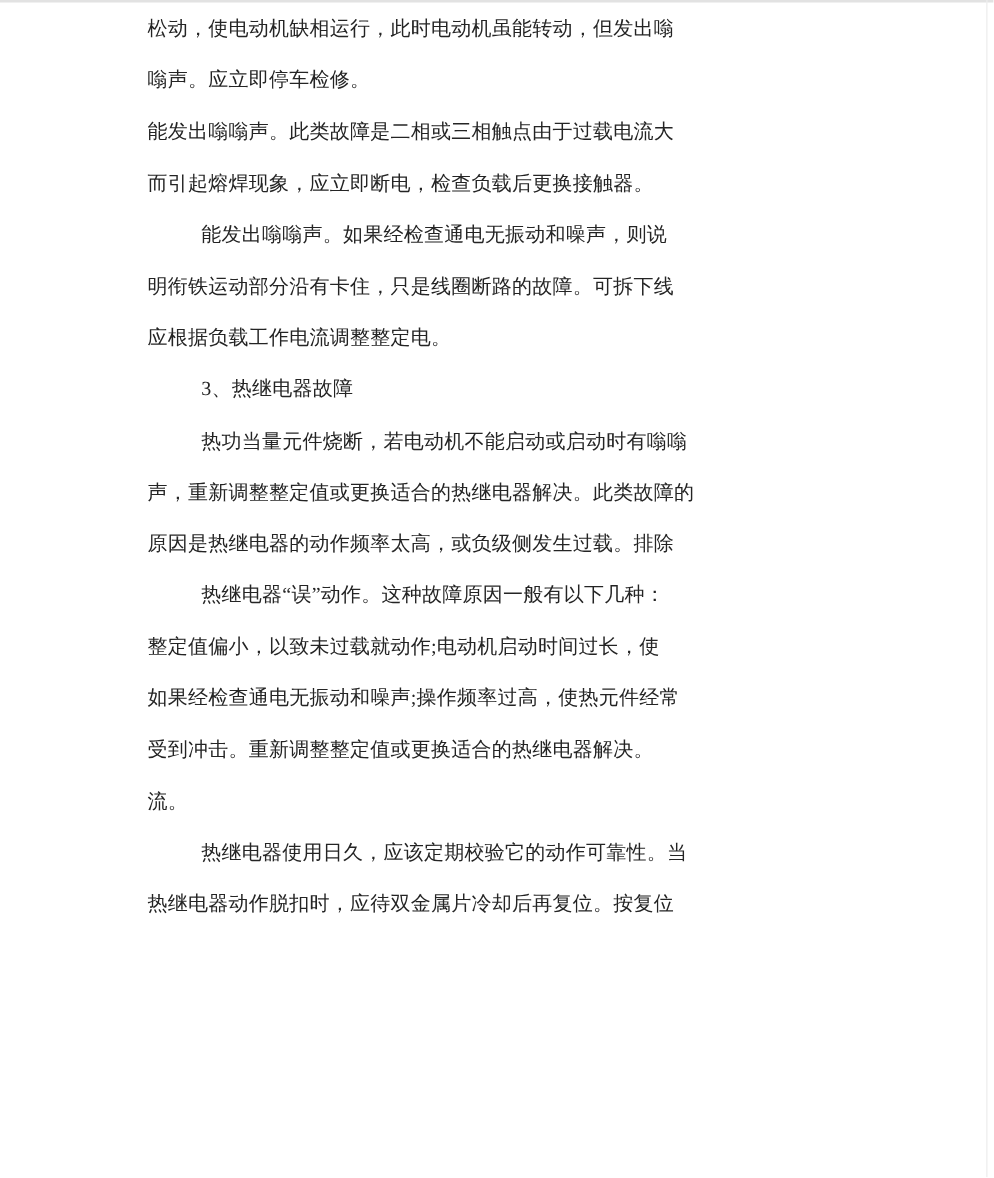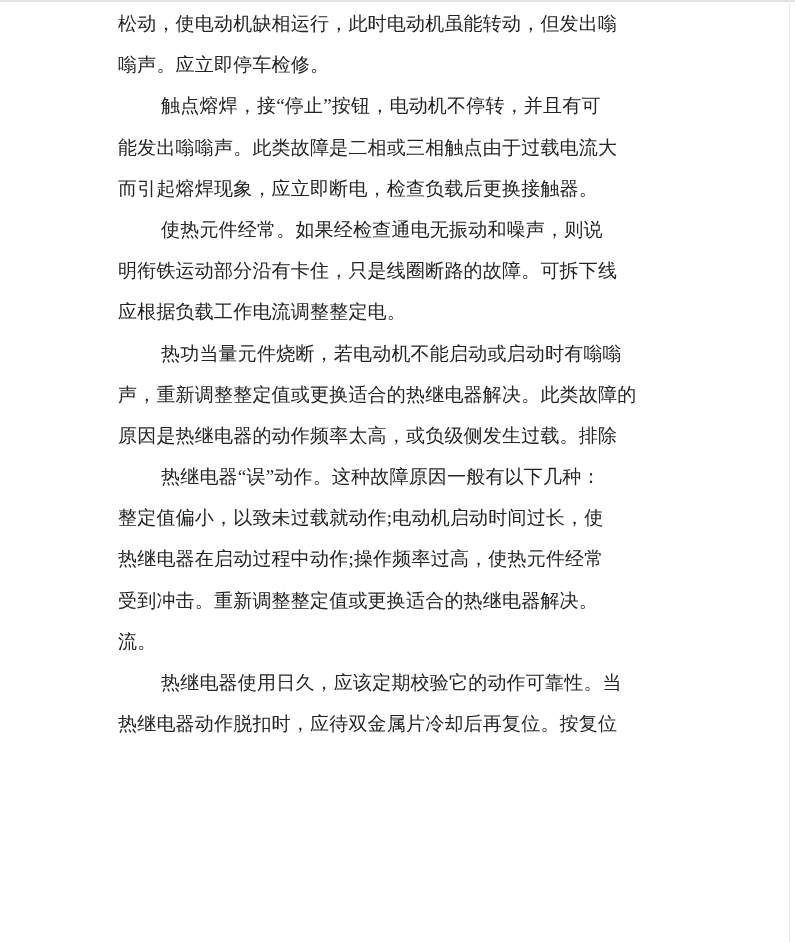--- a/index.html
+++ b/index.html
@@ -32,48 +32,48 @@
   }
   .doc-body {
     position: absolute;
     top: 3px;
     left: 118px;
     width: 566px;
   }
   .line {
     height: 41.2px;
     line-height: 41.2px;
-    font-size: 19px;
+    font-size: 16px;
     color: #242424;
     letter-spacing: 0.2px;
     white-space: nowrap;
   }
   .line.indent {
     padding-left: 43px;
   }
 </style>
 </head>
 <body>
 
 <div class="page">
   <div class="page-top-edge"></div>
   <div class="page-right-edge"></div>
   <div class="doc-body">
       <div class="line">松动，使电动机缺相运行，此时电动机虽能转动，但发出嗡</div>
       <div class="line">嗡声。应立即停车检修。</div>
-      <div class="line indent">触点熔焊，接“停止”按钮，电动机不停转，并且有可</div>
       <div class="line">能发出嗡嗡声。此类故障是二相或三相触点由于过载电流大</div>
       <div class="line">而引起熔焊现象，应立即断电，检查负载后更换接触器。</div>
-      <div class="line indent">使热元件经常。如果经检查通电无振动和噪声，则说</div>
+      <div class="line indent">能发出嗡嗡声。如果经检查通电无振动和噪声，则说</div>
       <div class="line">明衔铁运动部分沿有卡住，只是线圈断路的故障。可拆下线</div>
       <div class="line">应根据负载工作电流调整整定电。</div>
+      <div class="line indent">3、热继电器故障</div>
       <div class="line indent">热功当量元件烧断，若电动机不能启动或启动时有嗡嗡</div>
       <div class="line">声，重新调整整定值或更换适合的热继电器解决。此类故障的</div>
       <div class="line">原因是热继电器的动作频率太高，或负级侧发生过载。排除</div>
       <div class="line indent">热继电器“误”动作。这种故障原因一般有以下几种：</div>
       <div class="line">整定值偏小，以致未过载就动作;电动机启动时间过长，使</div>
-      <div class="line">热继电器在启动过程中动作;操作频率过高，使热元件经常</div>
+      <div class="line">如果经检查通电无振动和噪声;操作频率过高，使热元件经常</div>
       <div class="line">受到冲击。重新调整整定值或更换适合的热继电器解决。</div>
       <div class="line">流。</div>
       <div class="line indent">热继电器使用日久，应该定期校验它的动作可靠性。当</div>
       <div class="line">热继电器动作脱扣时，应待双金属片冷却后再复位。按复位</div>
     </div>
 </div>
 
 </body></html>

